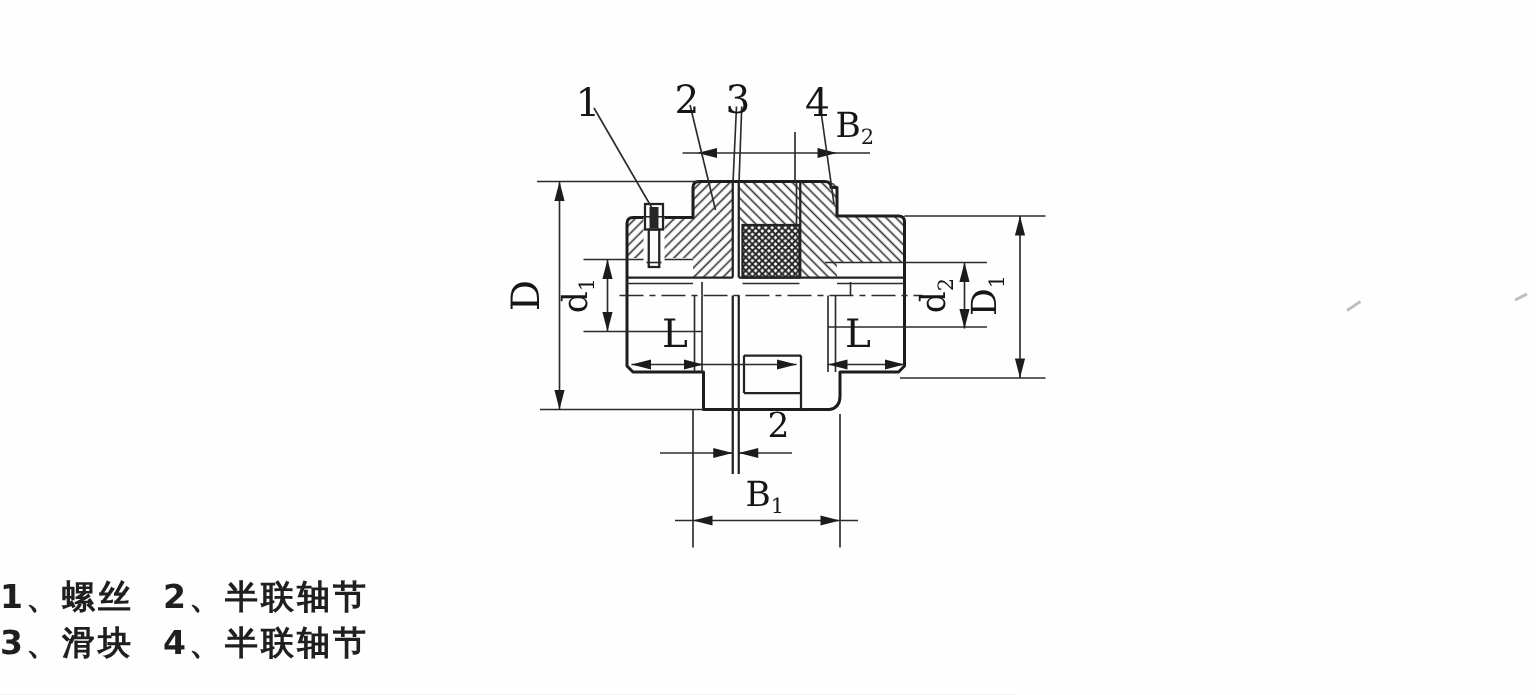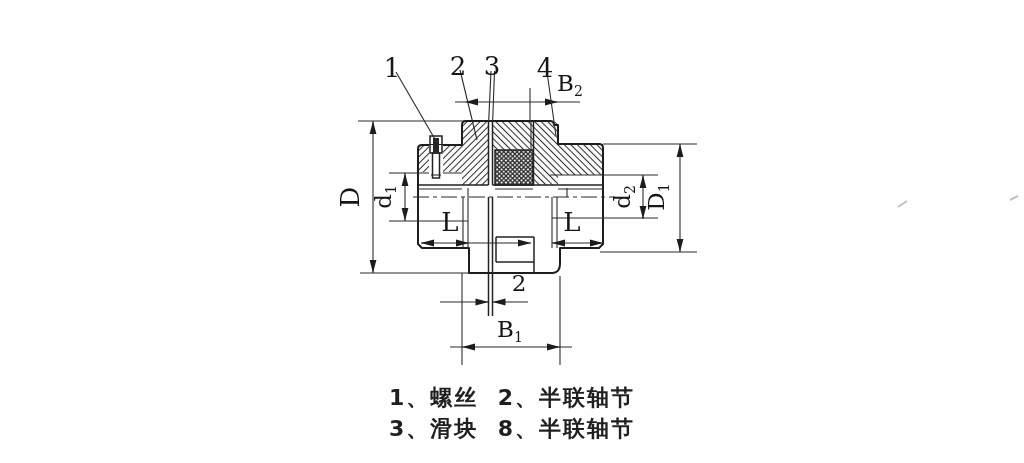--- a/index.html
+++ b/index.html
@@ -9,21 +9,21 @@
   .main{stroke:#1d1d1d;stroke-width:2;fill:none;stroke-linejoin:round;}
   .med{stroke:#222;stroke-width:1.5;fill:none;}
   .thin{stroke:#2b2b2b;stroke-width:1.1;fill:none;}
   .cl{stroke:#2b2b2b;stroke-width:1.1;fill:none;stroke-dasharray:16 4 4 4;}
   .arrow{fill:#1c1c1c;stroke:none;}
   .lbl{font-family:"DejaVu Serif",serif;font-size:26px;fill:#161616;}
   .lbl-s{font-family:"DejaVu Serif",serif;font-size:23px;fill:#161616;}
   .sub{font-size:14px;}
   .dark{fill:#262626;stroke:none;}
   .whiteout{fill:#fefefe;stroke:none;}
-  .legend-line{position:absolute;left:0;width:1024px;text-align:center;
+  .legend-line{position:absolute;left:0;width:1024px;
       font-family:"DejaVu Sans","Liberation Sans",sans-serif;
       font-size:22px;font-weight:bold;color:#1f1f1f;letter-spacing:2px;white-space:pre;}
   .speck{stroke:#bfbfbf;stroke-width:2;fill:none;}
 </style>
 </head>
 <body>
 
 <div class="page">
 <svg width="1024" height="463" viewBox="0 0 1024 463">
   <defs>
@@ -173,14 +173,14 @@
     <text class="lbl-s" x="519" y="291" text-anchor="middle">2</text>
   </g>
 
   <g>
     <path class="speck" d="M898,207 l9,-6"></path>
     <path class="speck" d="M1010,200 l8,-4"></path>
   </g>
 </svg>
 
 <div class="legend-line" style="top:383px;">1、螺丝  2、半联轴节</div>
-<div class="legend-line" style="top:414px;">3、滑块  8、半联轴节</div>
+<div class="legend-line" style="top:414px;">3、滑块  4、半联轴节</div>
 </div>
 
 </body></html>

